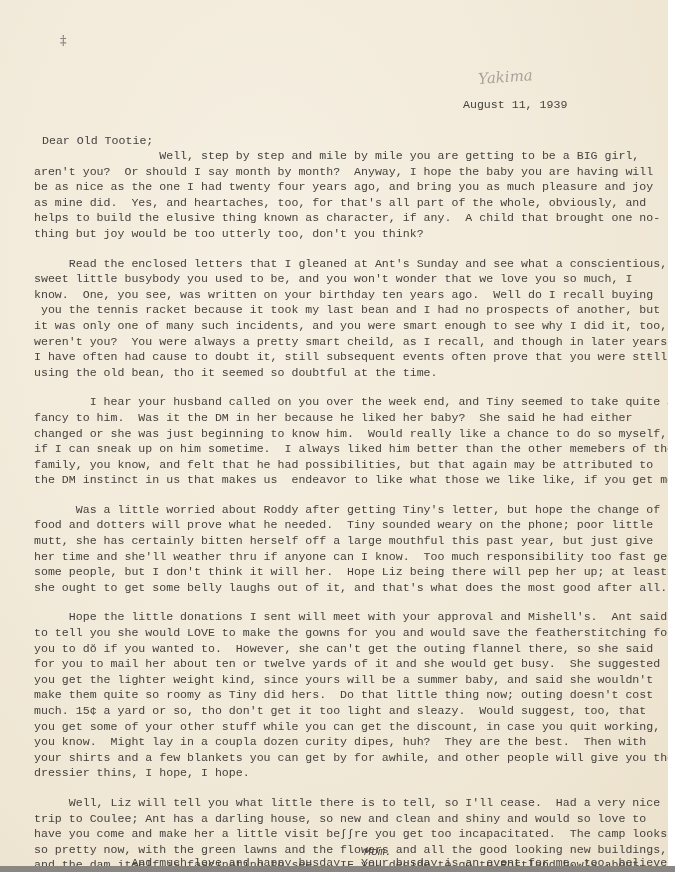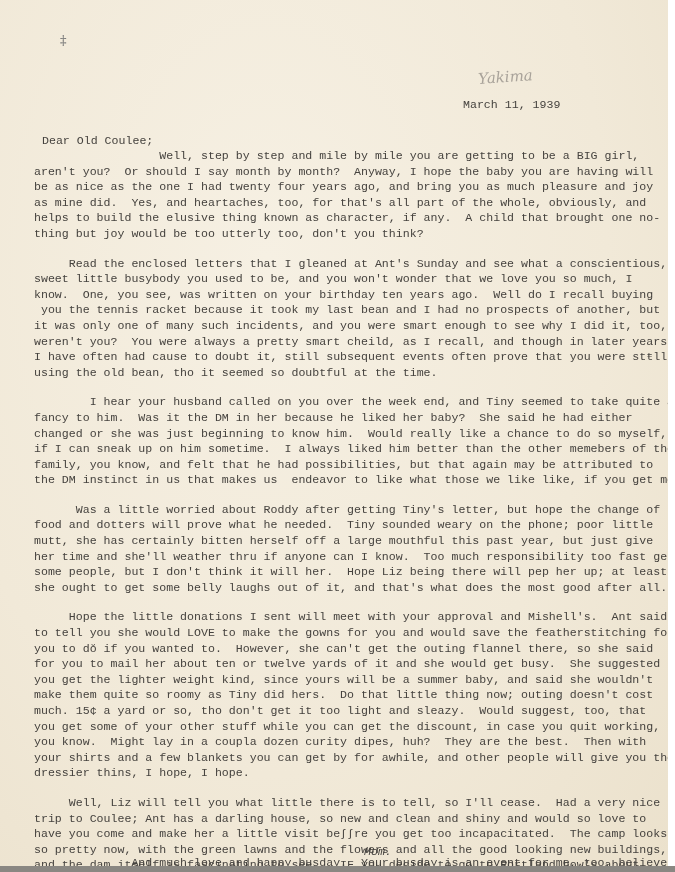--- a/index.html
+++ b/index.html
@@ -44,22 +44,22 @@
     .gap { height: 14px; }
     .closing { left: 34px; top: 855px; }
     .signature { left: 364px; top: 844px; font-style: italic; }
   </style>
 </head>
 <body>
 
 <div class="paper">
   <span class="mark">‡</span>
   <span class="handwritten">Yakima</span>
-  <div class="typed date">March 11, 1939</div>
-  <div class="typed salutation">Dear Old Coulee;</div>
+  <div class="typed date">August 11, 1939</div>
+  <div class="typed salutation">Dear Old Tootie;</div>
 
   <div class="typed body-text" id="letter-body"><div class="para"><div>                  Well, step by step and mile by mile you are getting to be a BIG girl,</div><div>aren't you?  Or should I say month by month?  Anyway, I hope the baby you are having will</div><div>be as nice as the one I had twenty four years ago, and bring you as much pleasure and joy</div><div>as mine did.  Yes, and heartaches, too, for that's all part of the whole, obviously, and</div><div>helps to build the elusive thing known as character, if any.  A child that brought one no-</div><div>thing but joy would be too utterly too, don't you think?</div></div><div class="gap"></div><div class="para"><div>     Read the enclosed letters that I gleaned at Ant's Sunday and see what a conscientious,</div><div>sweet little busybody you used to be, and you won't wonder that we love you so much, I</div><div>know.  One, you see, was written on your birthday ten years ago.  Well do I recall buying</div><div> you the tennis racket because it took my last bean and I had no prospects of another, but</div><div>it was only one of many such incidents, and you were smart enough to see why I did it, too,</div><div>weren't you?  You were always a pretty smart cheild, as I recall, and though in later years</div><div>I have often had cause to doubt it, still subsequent events often prove that you were stŧll</div><div>using the old bean, tho it seemed so doubtful at the time.</div></div><div class="gap"></div><div class="para"><div>        I hear your husband called on you over the week end, and Tiny seemed to take quite a</div><div>fancy to him.  Was it the DM in her because he liked her baby?  She said he had either</div><div>changed or she was just beginning to know him.  Would really like a chance to do so myself,</div><div>if I can sneak up on him sometime.  I always liked him better than the other memebers of the</div><div>family, you know, and felt that he had possibilities, but that again may be attributed to</div><div>the DM instinct in us that makes us  endeavor to like what those we like like, if you get me?</div></div><div class="gap"></div><div class="para"><div>      Was a little worried about Roddy after getting Tiny's letter, but hope the change of</div><div>food and dotters will prove what he needed.  Tiny sounded weary on the phone; poor little</div><div>mutt, she has certainly bitten herself off a large mouthful this past year, but just give</div><div>her time and she'll weather thru if anyone can I know.  Too much responsibility too fast gets</div><div>some people, but I don't think it will her.  Hope Liz being there will pep her up; at least</div><div>she ought to get some belly laughs out of it, and that's what does the most good after all.</div></div><div class="gap"></div><div class="para"><div>     Hope the little donations I sent will meet with your approval and Mishell's.  Ant said</div><div>to tell you she would LOVE to make the gowns for you and would save the featherstitching for</div><div>you to dŏ if you wanted to.  However, she can't get the outing flannel there, so she said</div><div>for you to mail her about ten or twelve yards of it and she would get busy.  She suggested</div><div>you get the lighter weight kind, since yours will be a summer baby, and said she wouldn't</div><div>make them quite so roomy as Tiny did hers.  Do that little thing now; outing doesn't cost</div><div>much. 15¢ a yard or so, tho don't get it too light and sleazy.  Would suggest, too, that</div><div>you get some of your other stuff while you can get the discount, in case you quit working,</div><div>you know.  Might lay in a coupla dozen curity dipes, huh?  They are the best.  Then with</div><div>your shirts and a few blankets you can get by for awhile, and other people will give you the</div><div>dressier thins, I hope, I hope.</div></div><div class="gap"></div><div class="para"><div>     Well, Liz will tell you what little there is to tell, so I'll cease.  Had a very nice</div><div>trip to Coulee; Ant has a darling house, so new and clean and shiny and would so love to</div><div>have you come and make her a little visit beʃʃre you get too incapacitated.  The camp looks</div><div>so pretty now, with the green lawns and the flowers and all the good looking new buildings,</div><div>and the dam itself is fascinating to see.   IF you decide to go to Portland how's about</div></div></div>
 
   <div class="typed closing" id="closing"><div>              And much love and happy busday.  Your busday is an event for me, too, believe</div><div>it or not, as you'll realize when *______ comes.</div></div>
   <div class="typed signature">Mom.</div>
 </div>
 <div class="shadow-right"></div>
 <div class="shadow-bottom"></div>
 
 </body></html>

